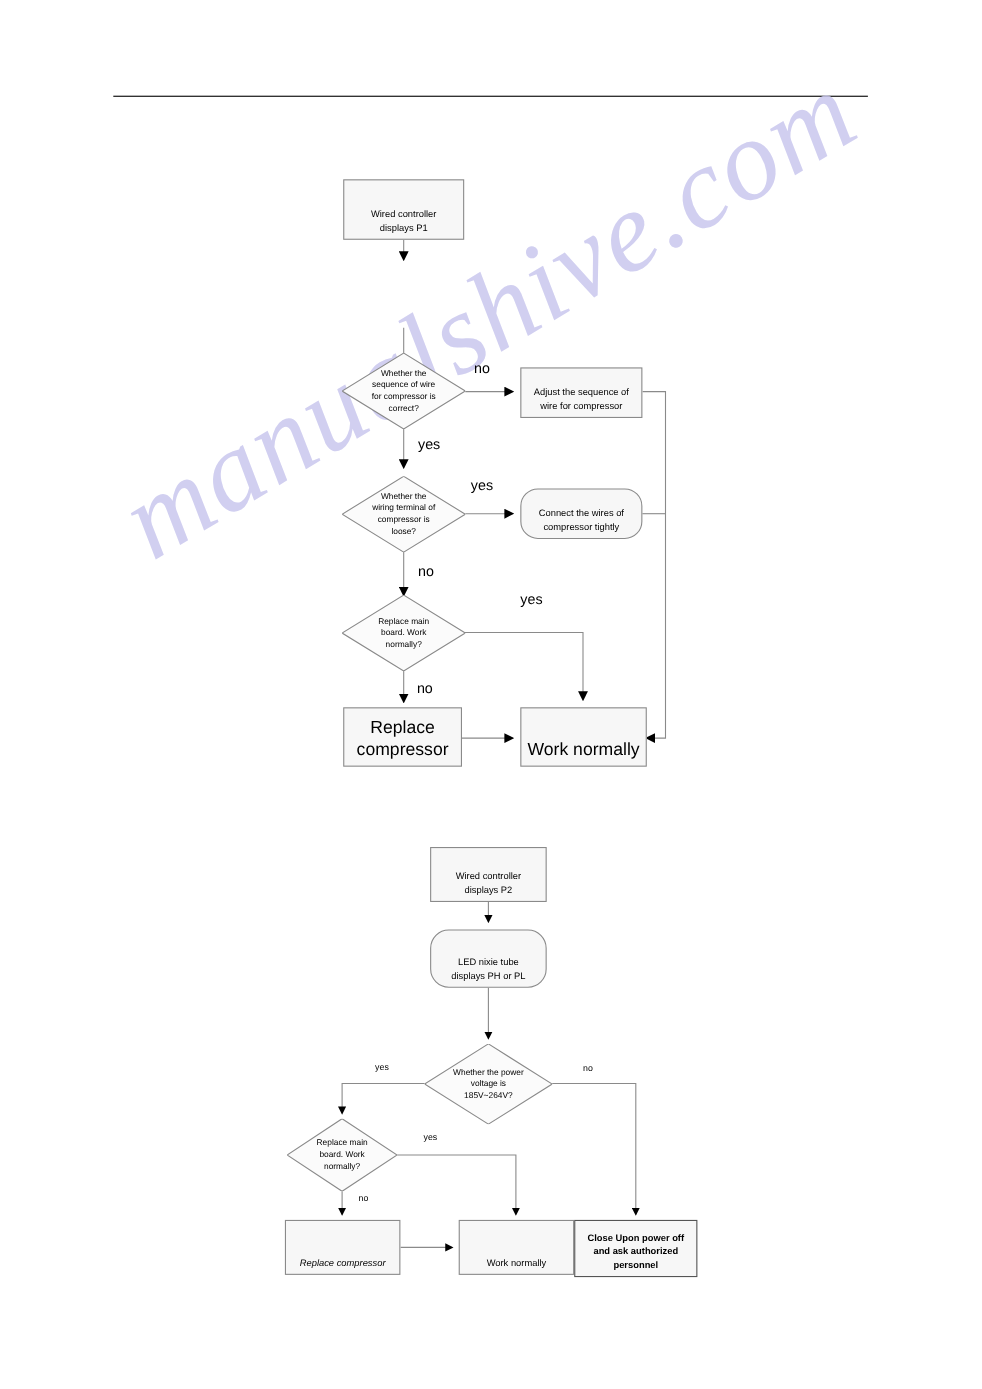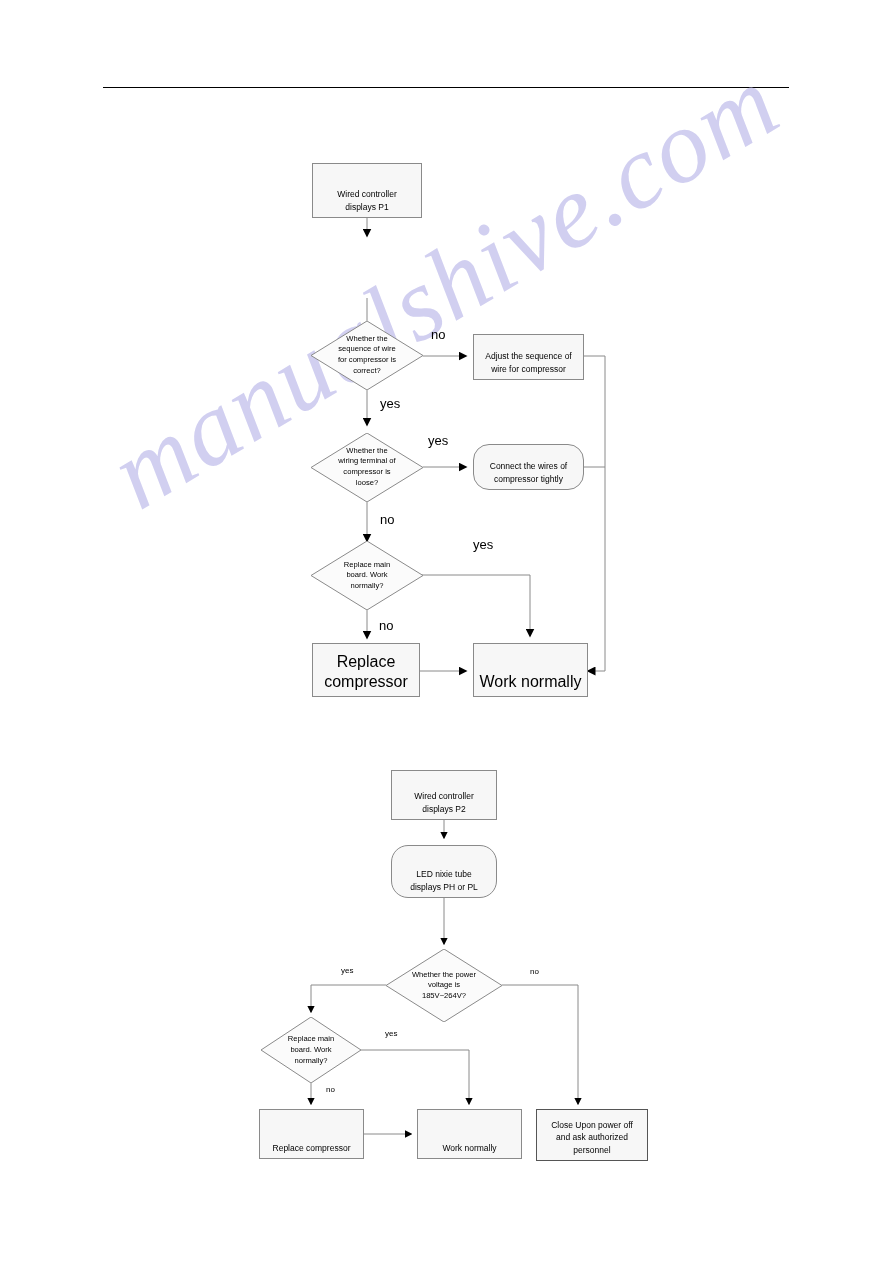--- a/index.html
+++ b/index.html
@@ -250,29 +250,29 @@
       <svg class="shape" viewBox="0 0 100 66" preserveAspectRatio="none" xmlns="http://www.w3.org/2000/svg">
         <polygon points="50,0 100,33 50,66 0,33" fill="#fbfbfb" stroke="#8a8a8a" stroke-width="1"></polygon>
       </svg>
       <div class="txt">
         <div>Replace main</div>
         <div>board. Work</div>
         <div>normally?</div>
       </div>
     </div>
 
-    <div class="node box" style="left:259px;top:1109px;width:105px;height:50px;">
+    <div class="node box" style="left:259px;top:1109px;width:105px;height:50px;font-style:italic;">
       <div>Replace compressor</div>
     </div>
 
     <div class="node box" style="left:417px;top:1109px;width:105px;height:50px;">
       <div>Work normally</div>
     </div>
 
-    <div class="node box strong" style="left:536px;top:1109px;width:112px;height:52px;">
+    <div class="node box strong" style="left:522px;top:1109px;width:112px;height:52px;font-weight:bold;">
       <div>
         <div>Close Upon power off</div>
         <div>and ask authorized</div>
         <div>personnel</div>
       </div>
     </div>
 
     <div class="edge-label sm" style="left:341px;top:967px;">yes</div>
     <div class="edge-label sm" style="left:530px;top:968px;">no</div>
     <div class="edge-label sm" style="left:385px;top:1030px;">yes</div>

